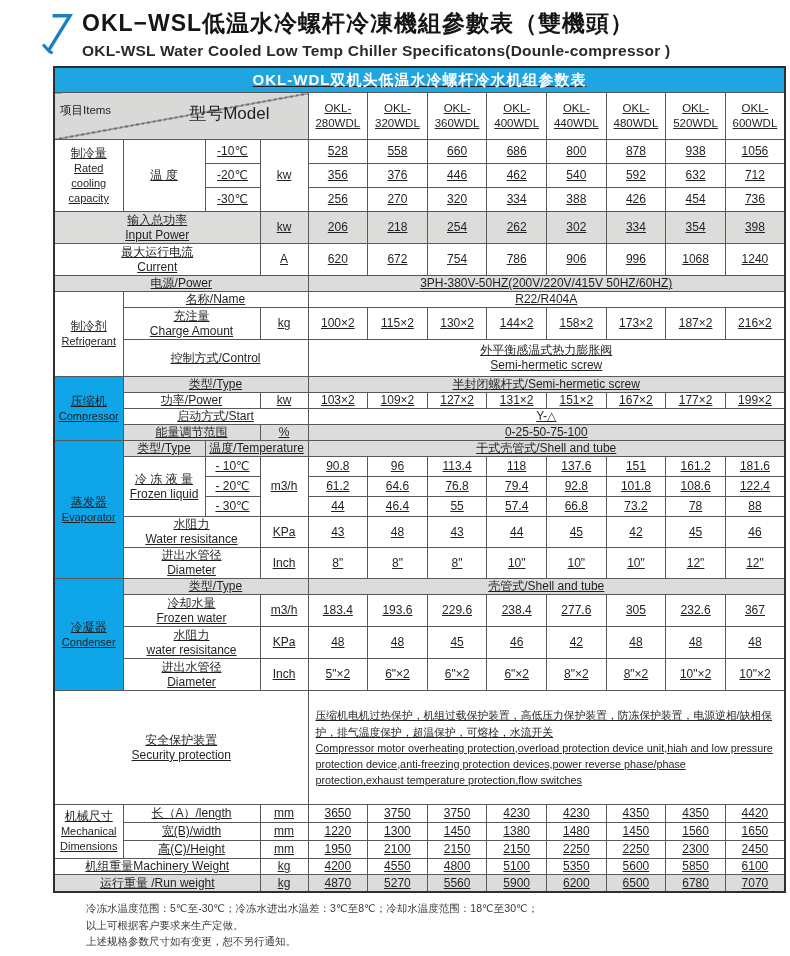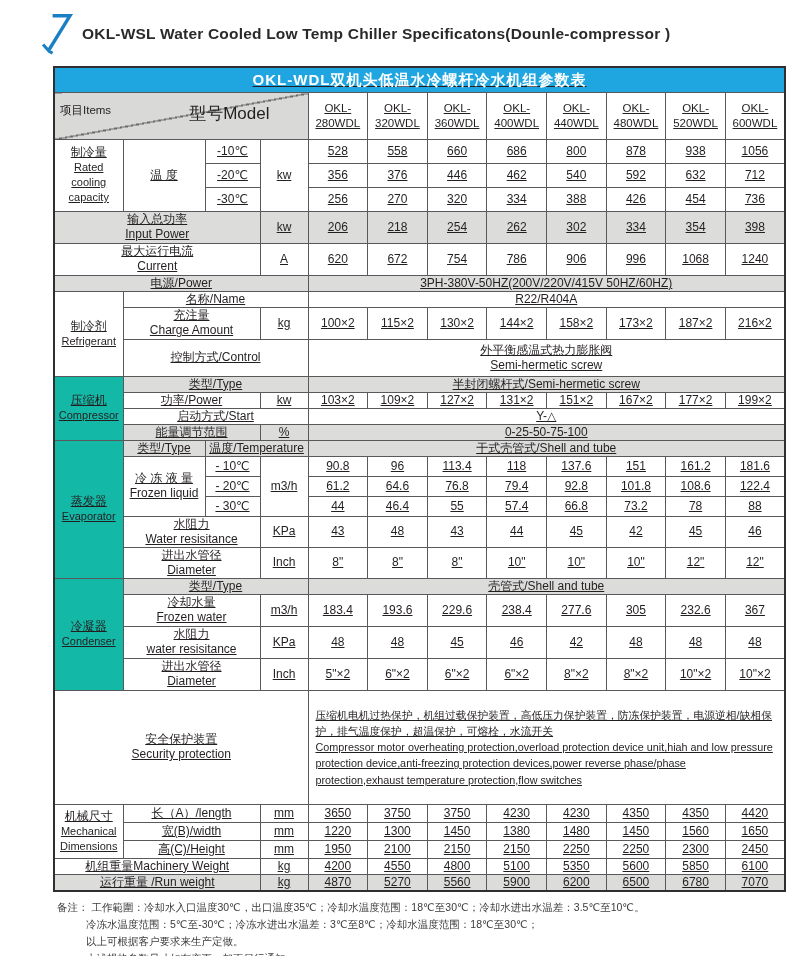--- a/index.html
+++ b/index.html
@@ -2,29 +2,29 @@
 <html><head>
 <meta charset="utf-8">
 <style>
   html,body{margin:0;padding:0;background:#ffffff;width:790px;height:956px;overflow:hidden;
     font-family:"Liberation Sans","DejaVu Sans",sans-serif;color:#231f20;}
   
   .page-head{display:flex;align-items:flex-start;margin:8px 0 6px 24px;}
   .logo{width:52px;height:52px;flex:0 0 auto;margin-right:6px;}
   .titles{padding-top:2px;}
   .title-zh{font-size:23px;font-weight:bold;color:#151515;letter-spacing:1px;line-height:1.15;}
-  .title-en{font-size:15.5px;font-weight:600;color:#2a2a2a;margin-top:15px;letter-spacing:.2px;}
+  .title-en{font-size:15.5px;font-weight:600;color:#2a2a2a;margin-top:6px;letter-spacing:.2px;}
   
   table{border-collapse:collapse;table-layout:fixed;width:733px;margin-left:53px;
     border:2px solid #2f2f2f;text-decoration:underline;}
   col.cA{width:69px}col.cB{width:82px}col.cC{width:55px}col.cD{width:48px}
   td,th{border:1px solid #58595b;font-size:12px;font-weight:normal;text-align:center;
     vertical-align:middle;padding:0 2px;overflow:hidden;line-height:1.25;background:#fff;}
   tr.gray td,tr.gray th{background:#dcdcdb;}
-  tr.gray td.sec{background:#14b8a6;}
+  tr.gray td.sec{background:#0ea5e9;}
   .caption-cell{background:#1fa6e0 !important;color:#ffffff;font-size:15px;font-weight:bold;
     height:24px;letter-spacing:1px;border-left:none;border-right:none;}
   .h16{height:15px}.h17{height:16px}.h18{height:17px}.h19{height:18px}.h21{height:20px}
   .h25{height:24px}.h31{height:30px}.h33{height:32px}.h38{height:37px}.h40{height:39px}.h83{height:82px}
   .diag{position:relative;background:#d9d9d8 linear-gradient(to bottom right,
       transparent calc(50% - .7px),#6a6a6a calc(50% - .7px),#6a6a6a calc(50% + .7px),
       transparent calc(50% + .7px));padding:0;}
   .diag .corner-items{position:absolute;left:5px;bottom:22px;font-size:11.5px;}
   .diag .corner-model{position:absolute;right:38px;top:10px;font-size:17px;}
   td.model{font-size:11.5px;line-height:1.3;word-break:normal;padding:8px 4px;}
@@ -40,20 +40,21 @@
 </style>
 </head>
 <body>
 
 <div class="page-head">
   <svg class="logo" viewBox="0 0 60 60">
     <path d="M33 9 L53 9 L29 48" fill="none" stroke="#1b7fc4" stroke-width="4" stroke-linecap="butt" stroke-linejoin="miter"></path>
     <path d="M22 42 L29 50 L33 52" fill="none" stroke="#1b7fc4" stroke-width="3.5"></path>
   </svg>
   <div class="titles">
+    <div class="title-zh">OKL−WSL低温水冷螺杆冷凍機組參數表（雙機頭）</div>
     <div class="title-en">OKL-WSL Water Cooled Low Temp Chiller Specificatons(Dounle-compressor )</div>
   </div>
 </div>
 
 <table>
   <colgroup>
     <col class="cA">
       <col class="cB">
       <col class="cC">
       <col class="cD">
@@ -431,21 +432,17 @@
         <td class="val">5900</td>
         <td class="val">6200</td>
         <td class="val">6500</td>
         <td class="val">6780</td>
         <td class="val">7070</td>
       </tr>
 </tbody>
   </table>
 
 <div class="notes">
-  <div>
-    <span>备注：</span>
-    <span>工作範圍：冷却水入口温度30℃，出口温度35℃；冷却水温度范围：18℃至30℃；冷却水进出水温差：3.5℃至10℃。</span>
-  </div>
   <div class="indent">冷冻水温度范围：5℃至-30℃；冷冻水进出水温差：3℃至8℃；冷却水温度范围：18℃至30℃；</div>
   <div class="indent">以上可根据客户要求来生产定做。</div>
   <div class="indent">上述规格参数尺寸如有变更，恕不另行通知。</div>
   <div class="notes-footer">Notes:</div>
 </div>
 
 </body></html>

